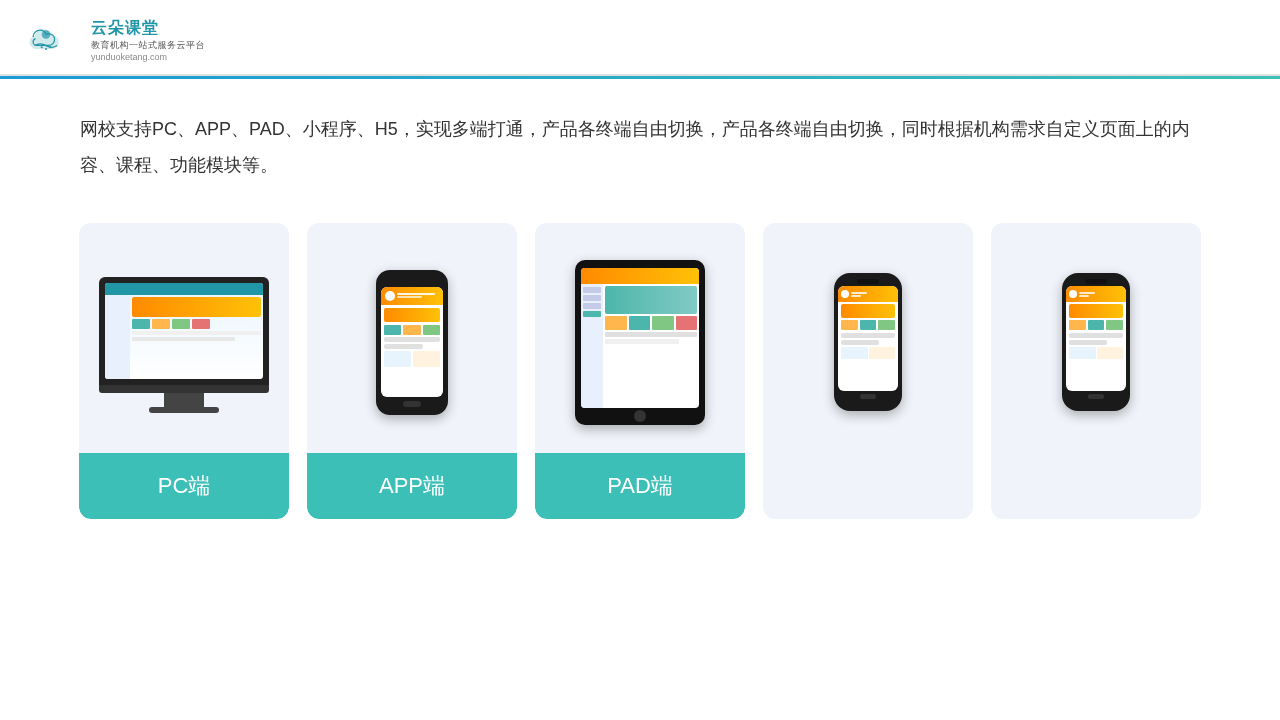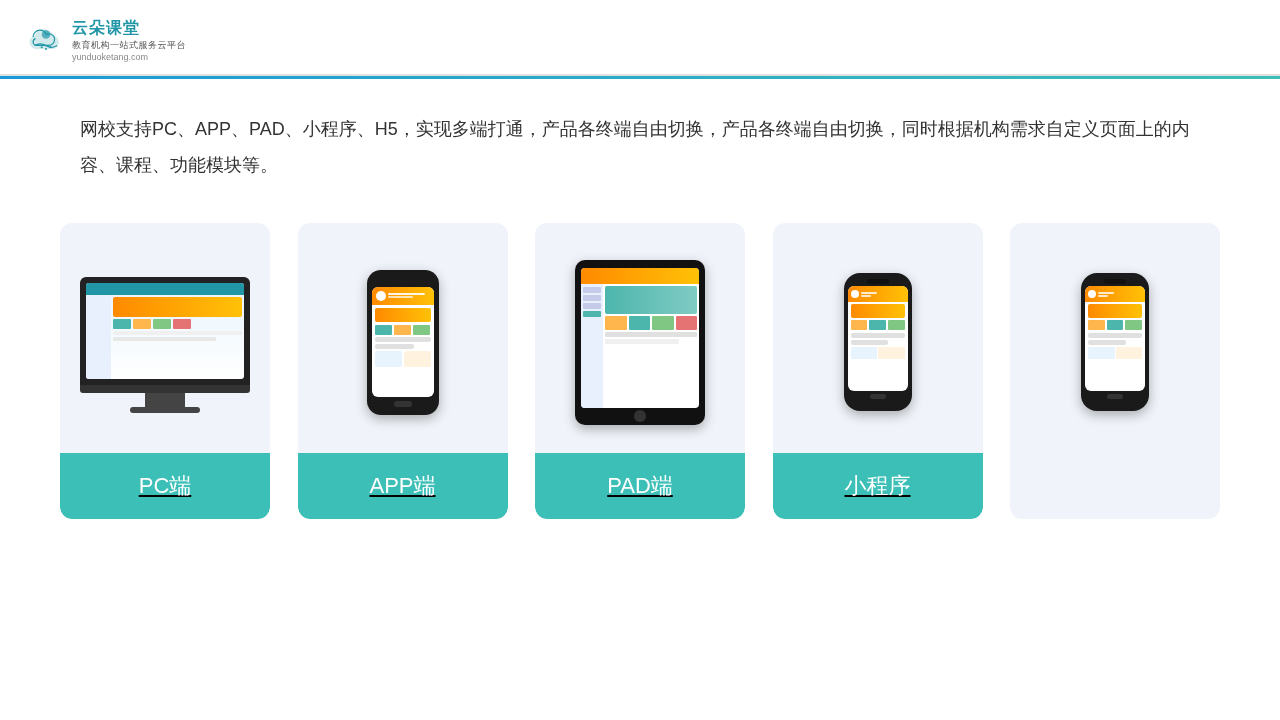--- a/index.html
+++ b/index.html
@@ -38,21 +38,21 @@
       color: #333;
     }
     .header-right {
       display: flex;
       align-items: center;
       gap: 8px;
     }
     .brand-logo {
       display: flex;
       align-items: center;
-      gap: 4px;
+      gap: 23px;
     }
     .cloud-icon {
       width: 44px;
       height: 30px;
     }
     .brand-text {
       display: flex;
       flex-direction: column;
       align-items: flex-start;
     }
@@ -78,22 +78,21 @@
       font-size: 18px;
       color: #333;
       line-height: 2;
     }
 
     
     .cards-container {
       display: flex;
       gap: 18px;
       padding: 20px 60px 40px 60px;
-      justify-content: space-between;
-      text-decoration: underline;
+      justify-content: center;
     }
 
     .card {
       background: #f0f4fa;
       border-radius: 12px;
       display: flex;
       flex-direction: column;
       align-items: center;
       width: 210px;
       overflow: hidden;
@@ -563,21 +562,20 @@
             <div class="sp-row" style="width:70%;"></div>
             <div style="display:flex;gap:1px;margin-top:2px;">
               <div style="flex:1;height:12px;background:#e8f4fd;border-radius:1px;"></div>
               <div style="flex:1;height:12px;background:#fff3e0;border-radius:1px;"></div>
             </div>
           </div>
         </div>
         <div class="small-phone-bottom-btn"></div>
       </div>
     </div>
-    <div class="card-label">小程序</div>
   </div>
 
   <div class="card">
     <div class="card-image-area">
       <div class="small-phone">
         <div class="small-phone-notch"></div>
         <div class="small-phone-screen">
           <div class="small-phone-top">
             <div class="sp-avatar"></div>
             <div class="sp-text-col">

